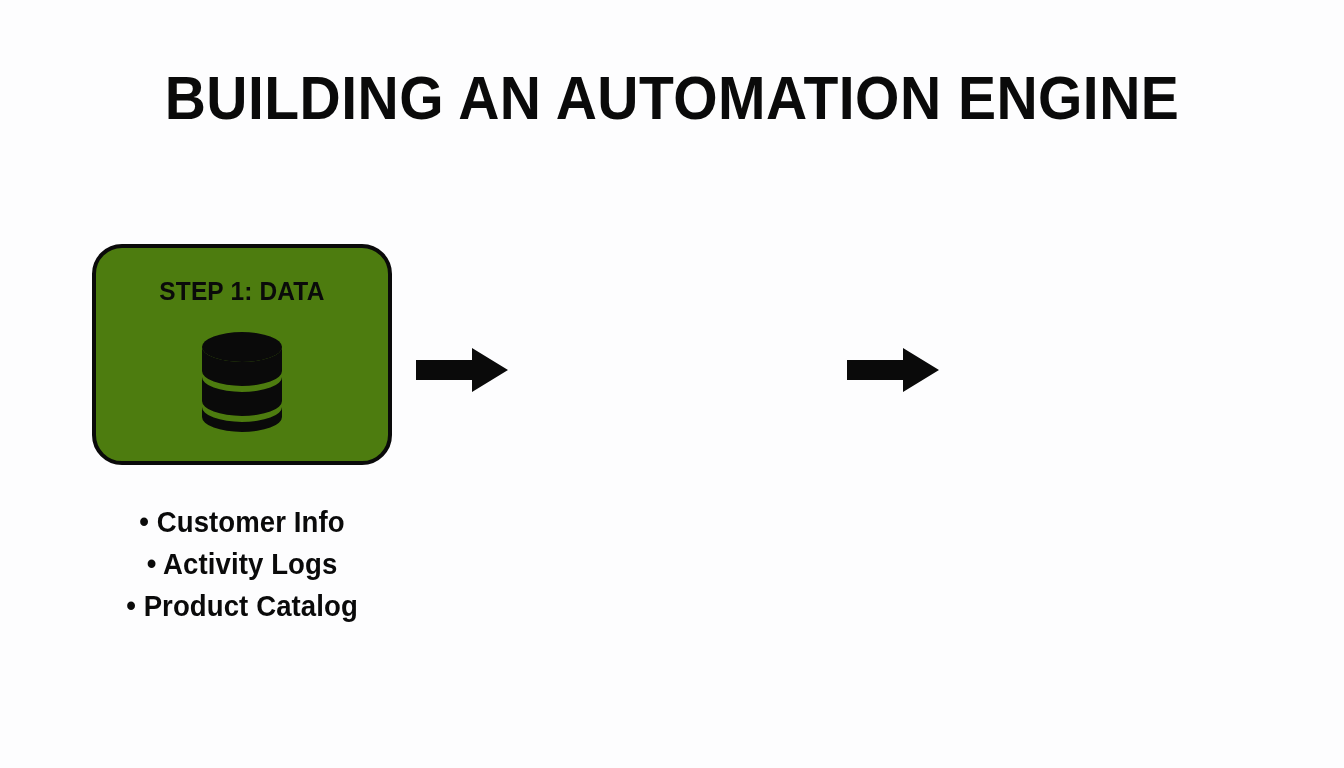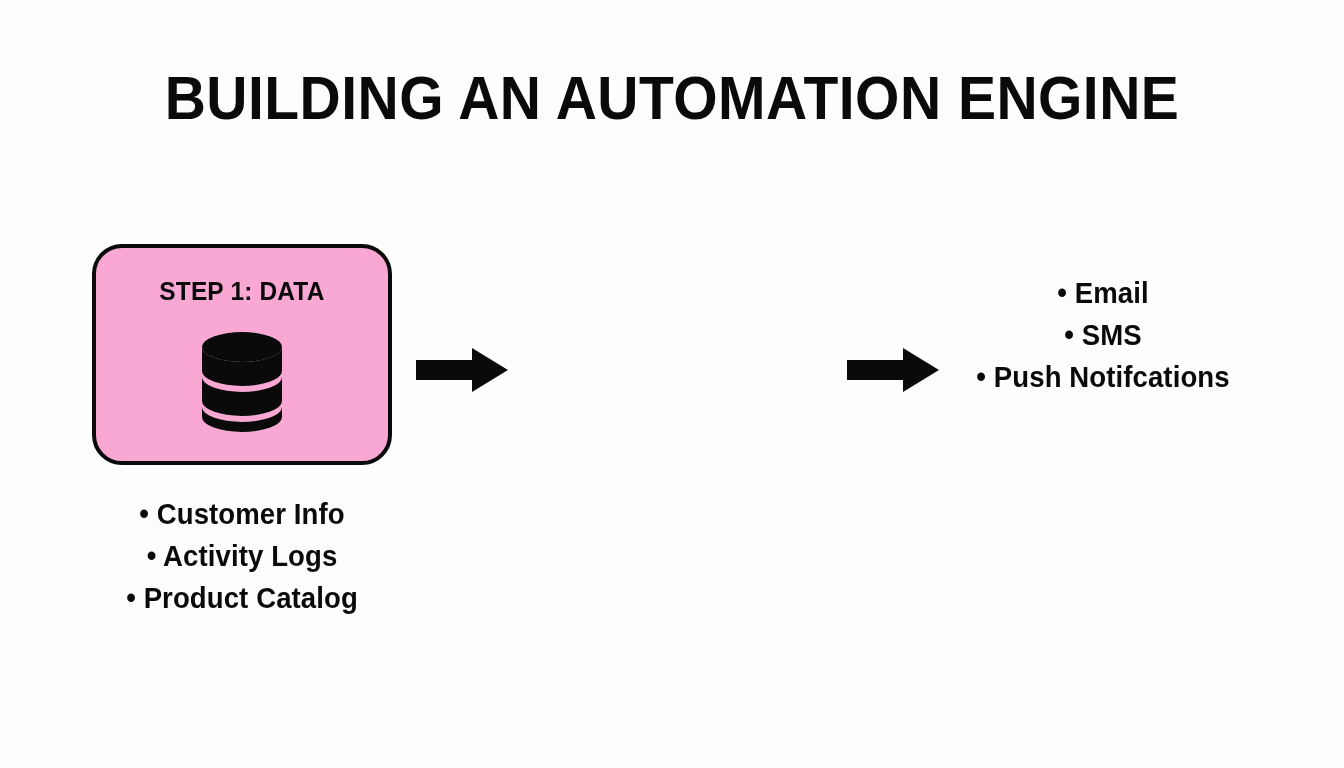--- a/index.html
+++ b/index.html
@@ -48,21 +48,21 @@
   #col-0 { left: 92px; }
   #col-1 { left: 523px; }
   #col-2 { left: 953px; }
 
   .step-box {
     box-sizing: border-box;
     width: 300px;
     height: 221px;
     border: 4px solid #0a0a0a;
     border-radius: 30px;
-    background: #f9a8d4;
+    background: #4d7c0f;
     display: flex;
     flex-direction: column;
     align-items: center;
   }
 
   .step-title {
     margin-top: 28px;
     font-weight: 700;
     font-size: 26px;
     line-height: 30px;
@@ -76,21 +76,21 @@
     flex: 1;
     display: flex;
     align-items: center;
     justify-content: center;
     width: 100%;
     margin-top: -4px;
   }
 
   
   .bullet-list {
-    margin-top: 28px;
+    margin-top: 36px;
     width: 300px;
     text-align: center;
     list-style: none;
     padding: 0;
   }
   .bullet-item {
     font-weight: 700;
     font-size: 29px;
     line-height: 42px;
     letter-spacing: 0.1px;
@@ -132,25 +132,20 @@
     </div>
     <ul class="bullet-list">
       <li class="bullet-item">• Customer Info</li>
       <li class="bullet-item">• Activity Logs</li>
       <li class="bullet-item">• Product Catalog</li>
     </ul>
   </div>
 
 
   <div class="column" id="col-2">
-    <ul class="bullet-list">
-      <li class="bullet-item">• Email</li>
-      <li class="bullet-item">• SMS</li>
-      <li class="bullet-item">• Push Notifcations</li>
-    </ul>
   </div>
 
   <div class="arrow" id="arrow-0">
     <svg width="92" height="44" viewBox="0 0 92 44" aria-hidden="true">
       <path d="M0 12 H56 V0 L92 22 L56 44 V32 H0 Z" fill="#0a0a0a"></path>
     </svg>
   </div>
 
   <div class="arrow" id="arrow-1">
     <svg width="92" height="44" viewBox="0 0 92 44" aria-hidden="true">

